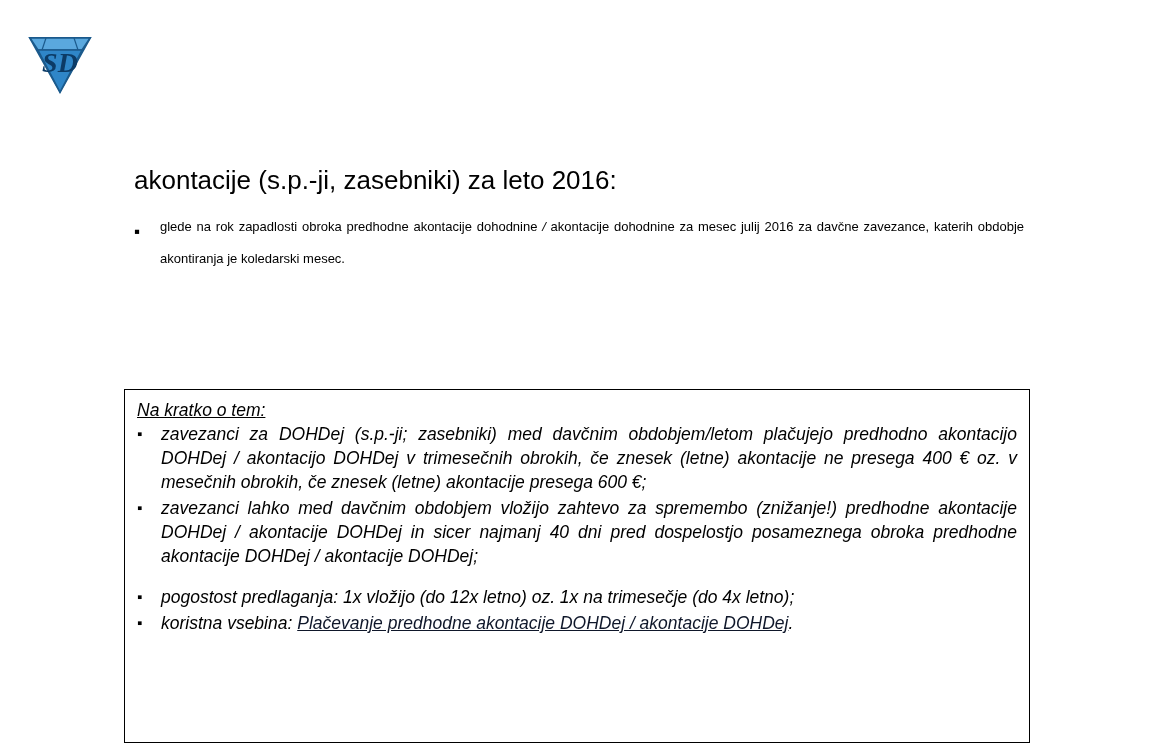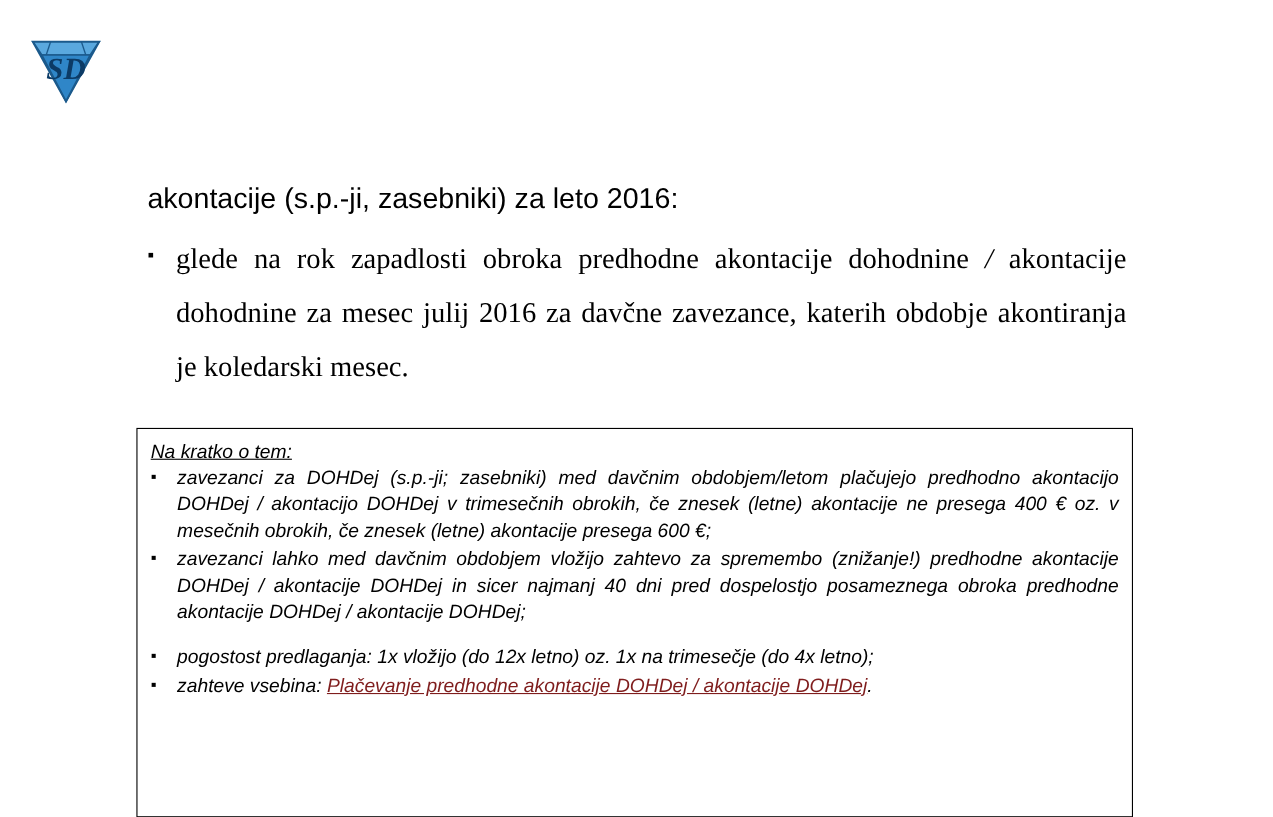--- a/index.html
+++ b/index.html
@@ -56,26 +56,25 @@
     align-items: flex-start;
   }
   .bullet-mark {
     font-size: 17px;
     line-height: 41px;
     width: 26px;
     flex: 0 0 26px;
     color: #000;
   }
   .bullet-text {
-    font-size: 26px;
-    line-height: 49px;
+    font-size: 13px;
+    line-height: 32px;
     text-align: justify;
     text-justify: inter-word;
     flex: 1 1 auto;
-    font-family: Liberation Serif, serif;
   }
   .bullet-text .it { font-style: italic; }
 
   
   .box {
     position: absolute;
     left: 124px;
     top: 389px;
     width: 906px;
     height: 354px;
@@ -105,21 +104,21 @@
     font-style: italic;
     font-size: 17.5px;
     line-height: 24px;
     text-align: justify;
     text-justify: inter-word;
     flex: 1 1 auto;
   }
   .box-text.left { text-align: left; }
   .spacer { height: 15px; }
   .link {
-    color: #7f1d1d;
+    color: #0f172a;
     text-decoration: underline;
     font-style: italic;
     cursor: pointer;
   }
   .nonitalic { font-style: italic; }
 </style>
 </head>
 <body>
 
 <div class="logo">
@@ -166,17 +165,17 @@
   <div class="spacer"></div>
 
   <div class="box-row">
     <span class="box-mark">▪</span>
     <div class="box-text">pogostost predlaganja: 1x vložijo (do 12x letno) oz. 1x na trimesečje (do 4x letno);</div>
   </div>
 
   <div class="box-row">
     <span class="box-mark">▪</span>
     <div class="box-text left">
-      <span class="nonitalic">zahteve vsebina</span><span>: </span><a class="link" href="#">Plačevanje predhodne akontacije DOHDej / akontacije DOHDej</a><span>.</span>
+      <span class="nonitalic">koristna vsebina</span><span>: </span><a class="link" href="#">Plačevanje predhodne akontacije DOHDej / akontacije DOHDej</a><span>.</span>
     </div>
   </div>
 
 </div>
 
 </body></html>

